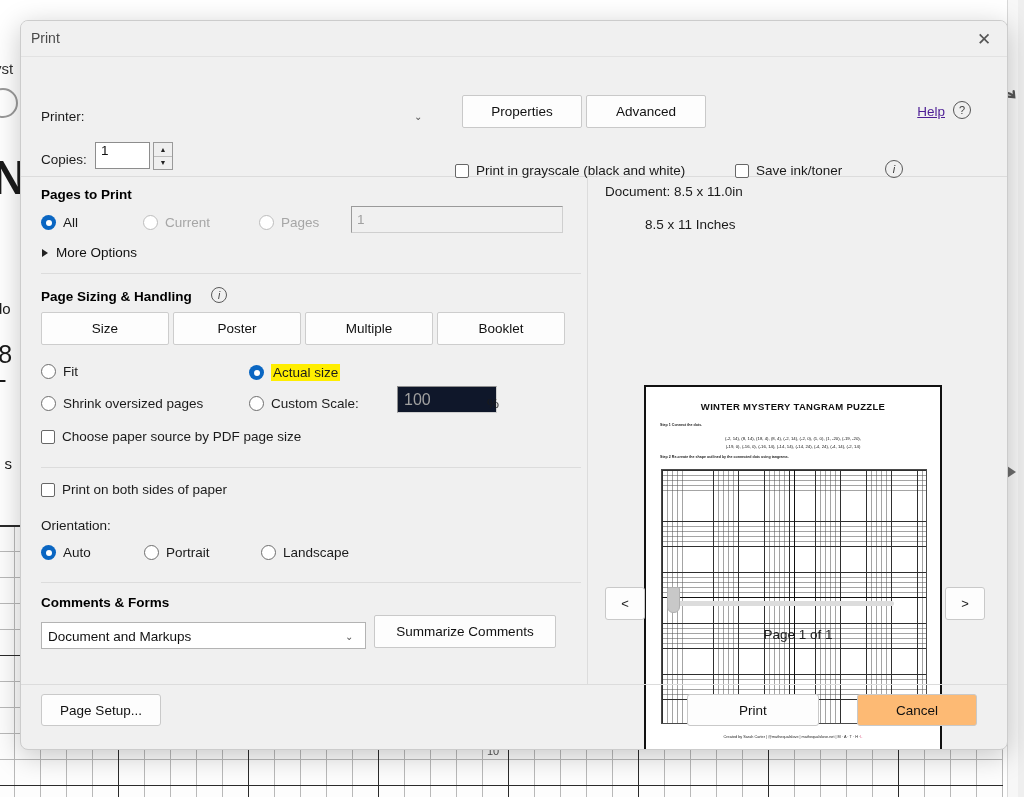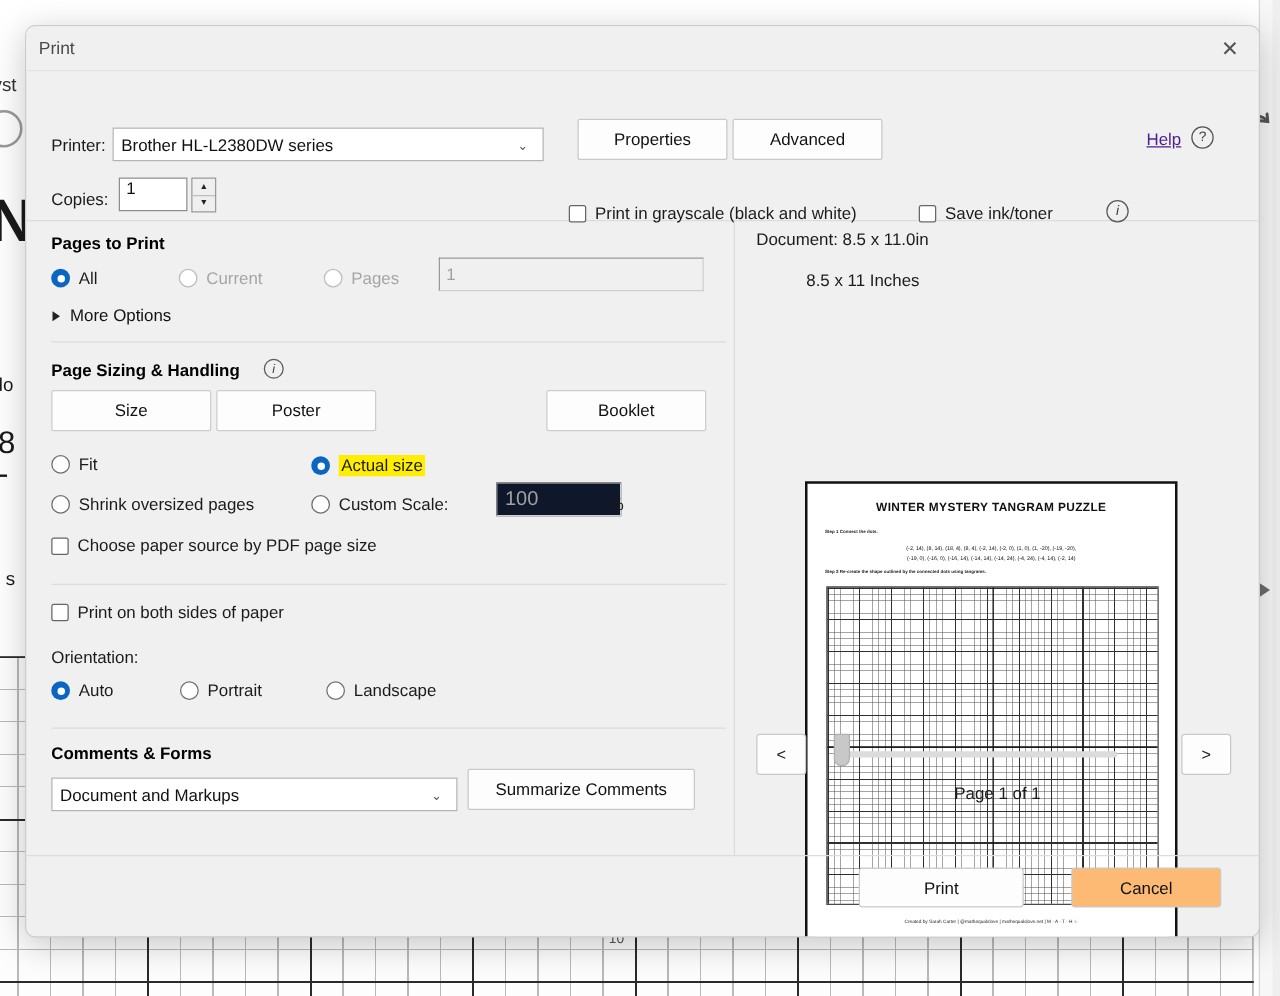--- a/index.html
+++ b/index.html
@@ -417,21 +417,20 @@
 
 <div id="dialog">
 
   <div id="titlebar">
     <div id="title-text">Print</div>
     <div id="close-btn">✕</div>
   </div>
 
   <div id="printer-bar">
     <div class="lbl" id="printer-label">Printer:</div>
-    <div id="printer-select">Brother HL-L2380DW series</div>
     <div id="printer-caret">⌄</div>
     <div class="gbtn" id="properties-btn">Properties</div>
     <div class="gbtn" id="advanced-btn">Advanced</div>
     <div id="help-link">Help</div>
     <div id="help-icon">?</div>
 
     <div class="lbl" id="copies-label">Copies:</div>
     <div id="copies-input">1</div>
     <div id="copies-spin">
       <div>▲</div>
@@ -474,20 +473,21 @@
         <span>More Options</span>
       </div>
 
       <div class="section-hr" id="hr1"></div>
 
       <div class="sect-title" id="sizing-title">Page Sizing &amp; Handling</div>
       <div id="sizing-info">i</div>
 
       <div class="tabbtn" id="tab-size">Size</div>
       <div class="tabbtn" id="tab-poster">Poster</div>
+      <div class="tabbtn" id="tab-multiple">Multiple</div>
       <div class="tabbtn" id="tab-booklet">Booklet</div>
 
       <div class="radio-row" id="r-fit">
         <span class="radio"></span>
         <span class="lbl">Fit</span>
       </div>
       <div class="radio-row" id="r-actual">
         <span class="radio on"></span>
         <span class="lbl hl">Actual size</span>
       </div>
@@ -560,16 +560,17 @@
 
       <div id="prev-page-btn">&lt;</div>
       <div id="page-slider-track"></div>
       <div id="page-slider-thumb"></div>
       <div id="next-page-btn">&gt;</div>
       <div id="page-indicator">Page 1 of 1</div>
     </div>
   </div>
 
   <div id="footer">
+    <div id="page-setup-btn">Page Setup...</div>
     <div id="print-btn">Print</div>
     <div id="cancel-btn">Cancel</div>
   </div>
 </div>
 
 </body></html>

